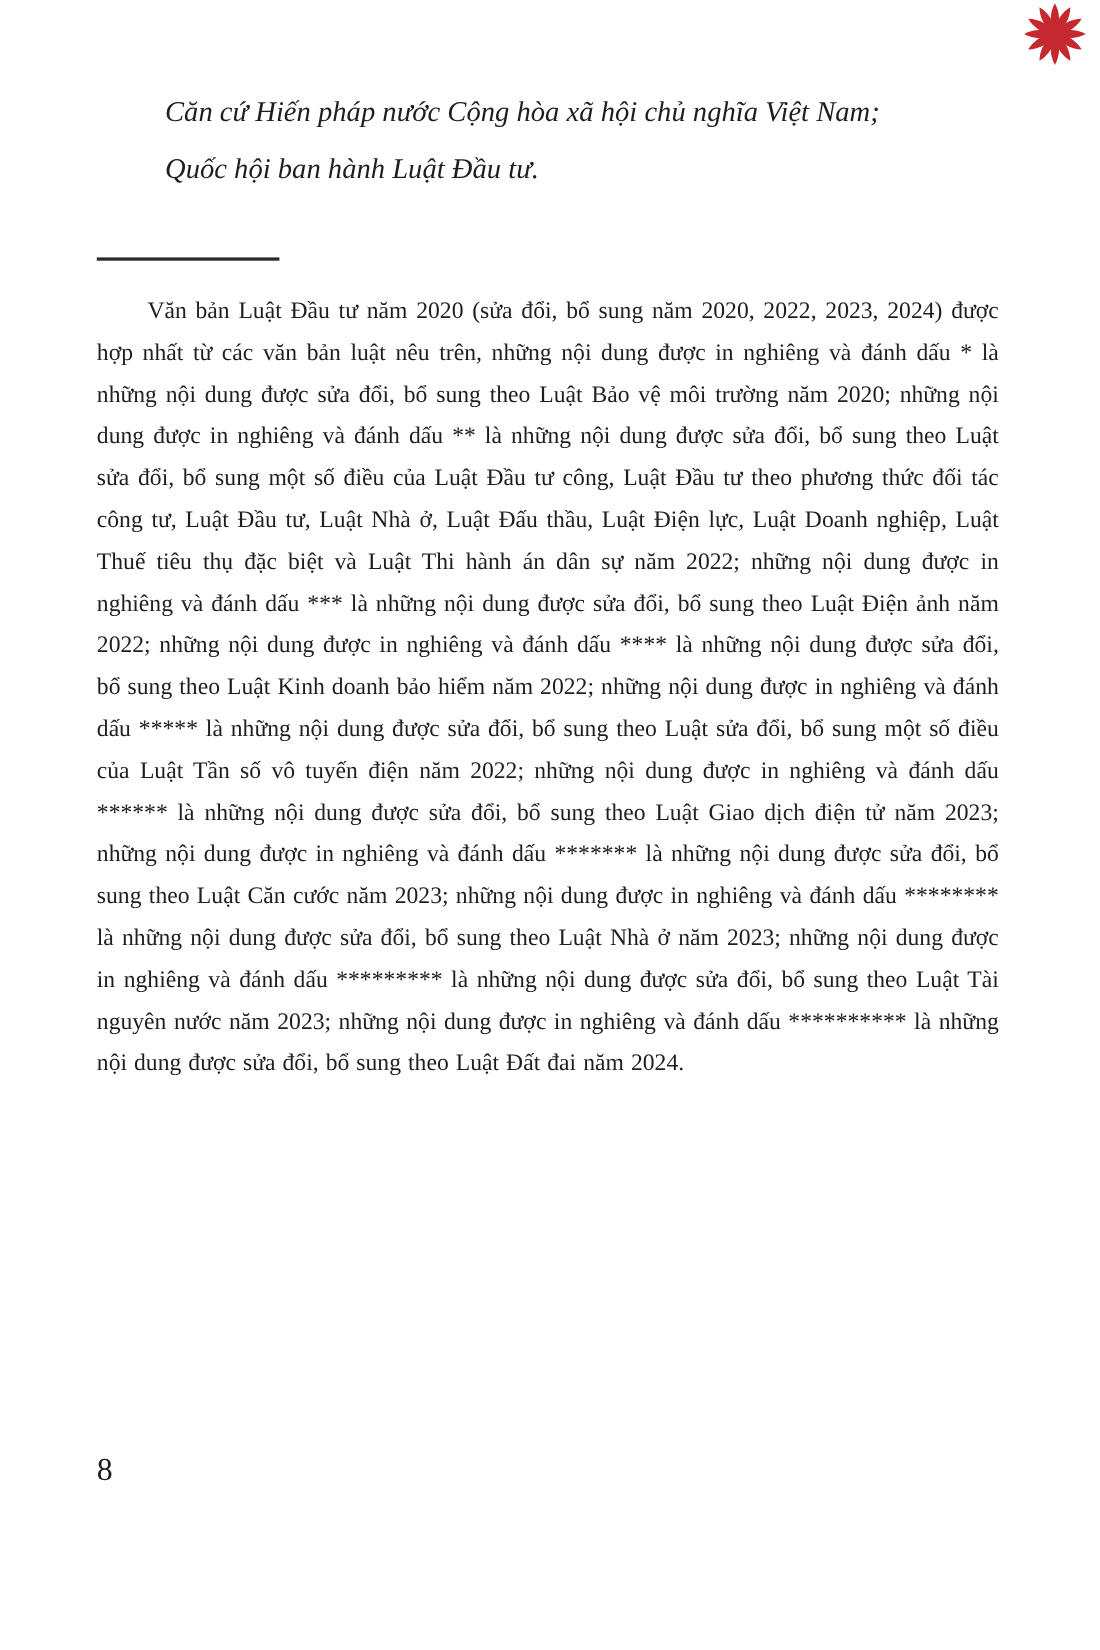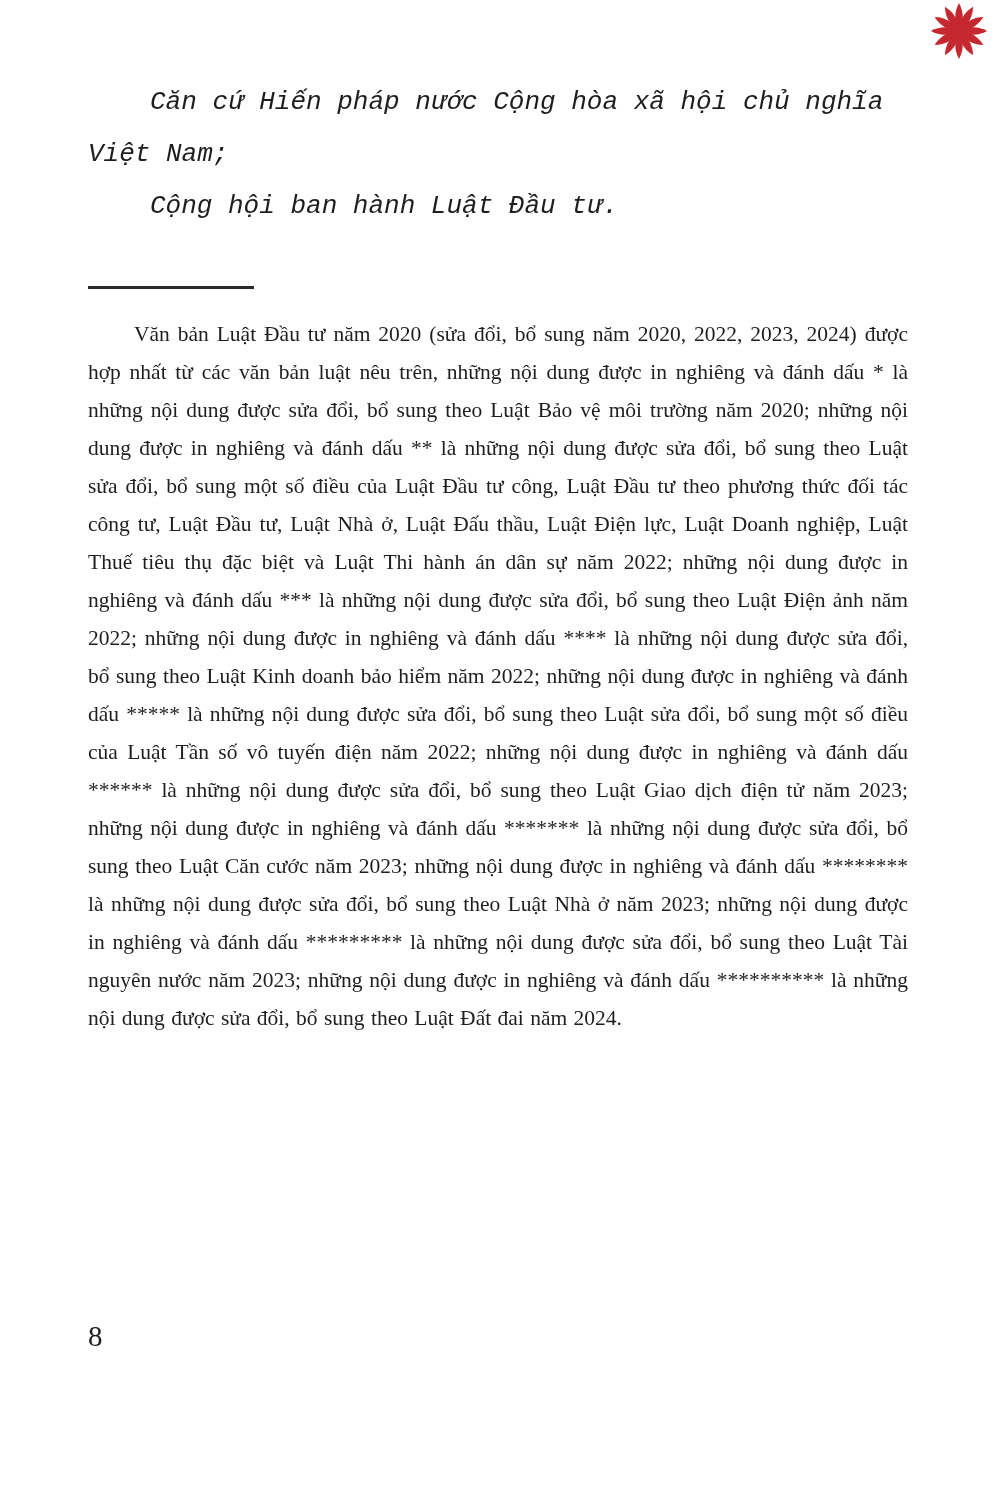--- a/index.html
+++ b/index.html
@@ -28,21 +28,20 @@
   .logo svg { width: 100%; height: 100%; display: block; }
   .preamble {
     margin-top: 76px;
     font-style: italic;
     font-size: 26px;
     line-height: 52px;
   }
   .preamble p {
     margin: 0;
     text-indent: 62px;
-    font-family: Liberation Mono, monospace;
   }
   .divider {
     width: 166px;
     height: 3px;
     background: #2b2b2b;
     margin: 54px 0 0 0;
   }
   .body-par {
     margin: 26px 0 0 0;
     font-size: 21.5px;
@@ -84,21 +83,21 @@
         <use href="#petal" transform="rotate(270 32 32)"></use>
         <use href="#petal" transform="rotate(300 32 32)"></use>
         <use href="#petal" transform="rotate(330 32 32)"></use>
         <circle cx="32" cy="32" r="5.5"></circle>
       </g>
     </svg>
   </div>
 
   <div class="preamble">
     <p>Căn cứ Hiến pháp nước Cộng hòa xã hội chủ nghĩa Việt Nam;</p>
-    <p>Cộng hội ban hành Luật Đầu tư.</p>
+    <p>Quốc hội ban hành Luật Đầu tư.</p>
   </div>
 
   <div class="divider"></div>
 
   <p class="body-par"><span class="rm">Văn bản Luật Đầu tư năm 2020 (sửa đổi, bổ sung năm 2020, 2022, 2023, 2024) được hợp nhất từ các văn bản luật nêu trên, những nội dung được </span><span class="it">in nghiêng</span><span class="rm"> và đánh dấu * là những nội dung được sửa đổi, bổ sung theo Luật Bảo vệ môi trường năm 2020; những nội dung được </span><span class="it">in nghiêng</span><span class="rm"> và đánh dấu ** là những nội dung được sửa đổi, bổ sung theo Luật sửa đổi, bổ sung một số điều của Luật Đầu tư công, Luật Đầu tư theo phương thức đối tác công tư, Luật Đầu tư, Luật Nhà ở, Luật Đấu thầu, Luật Điện lực, Luật Doanh nghiệp, Luật Thuế tiêu thụ đặc biệt và Luật Thi hành án dân sự năm 2022; những nội dung được </span><span class="it">in nghiêng</span><span class="rm"> và đánh dấu *** là những nội dung được sửa đổi, bổ sung theo Luật Điện ảnh năm 2022; những nội dung được </span><span class="it">in nghiêng</span><span class="rm"> và đánh dấu **** là những nội dung được sửa đổi, bổ sung theo Luật Kinh doanh bảo hiểm năm 2022; những nội dung được </span><span class="it">in nghiêng</span><span class="rm"> và đánh dấu ***** là những nội dung được sửa đổi, bổ sung theo Luật sửa đổi, bổ sung một số điều của Luật Tần số vô tuyến điện năm 2022; những nội dung được </span><span class="it">in nghiêng</span><span class="rm"> và đánh dấu ****** là những nội dung được sửa đổi, bổ sung theo Luật Giao dịch điện tử năm 2023; những nội dung được </span><span class="it">in nghiêng</span><span class="rm"> và đánh dấu ******* là những nội dung được sửa đổi, bổ sung theo Luật Căn cước năm 2023; những nội dung được </span><span class="it">in nghiêng</span><span class="rm"> và đánh dấu ******** là những nội dung được sửa đổi, bổ sung theo Luật Nhà ở năm 2023; những nội dung được </span><span class="it">in nghiêng</span><span class="rm"> và đánh dấu ********* là những nội dung được sửa đổi, bổ sung theo Luật Tài nguyên nước năm 2023; những nội dung được </span><span class="it">in nghiêng</span><span class="rm"> và đánh dấu ********** là những nội dung được sửa đổi, bổ sung theo Luật Đất đai năm 2024.</span></p>
 
   <div class="page-number">8</div>
 
 </div>
 

